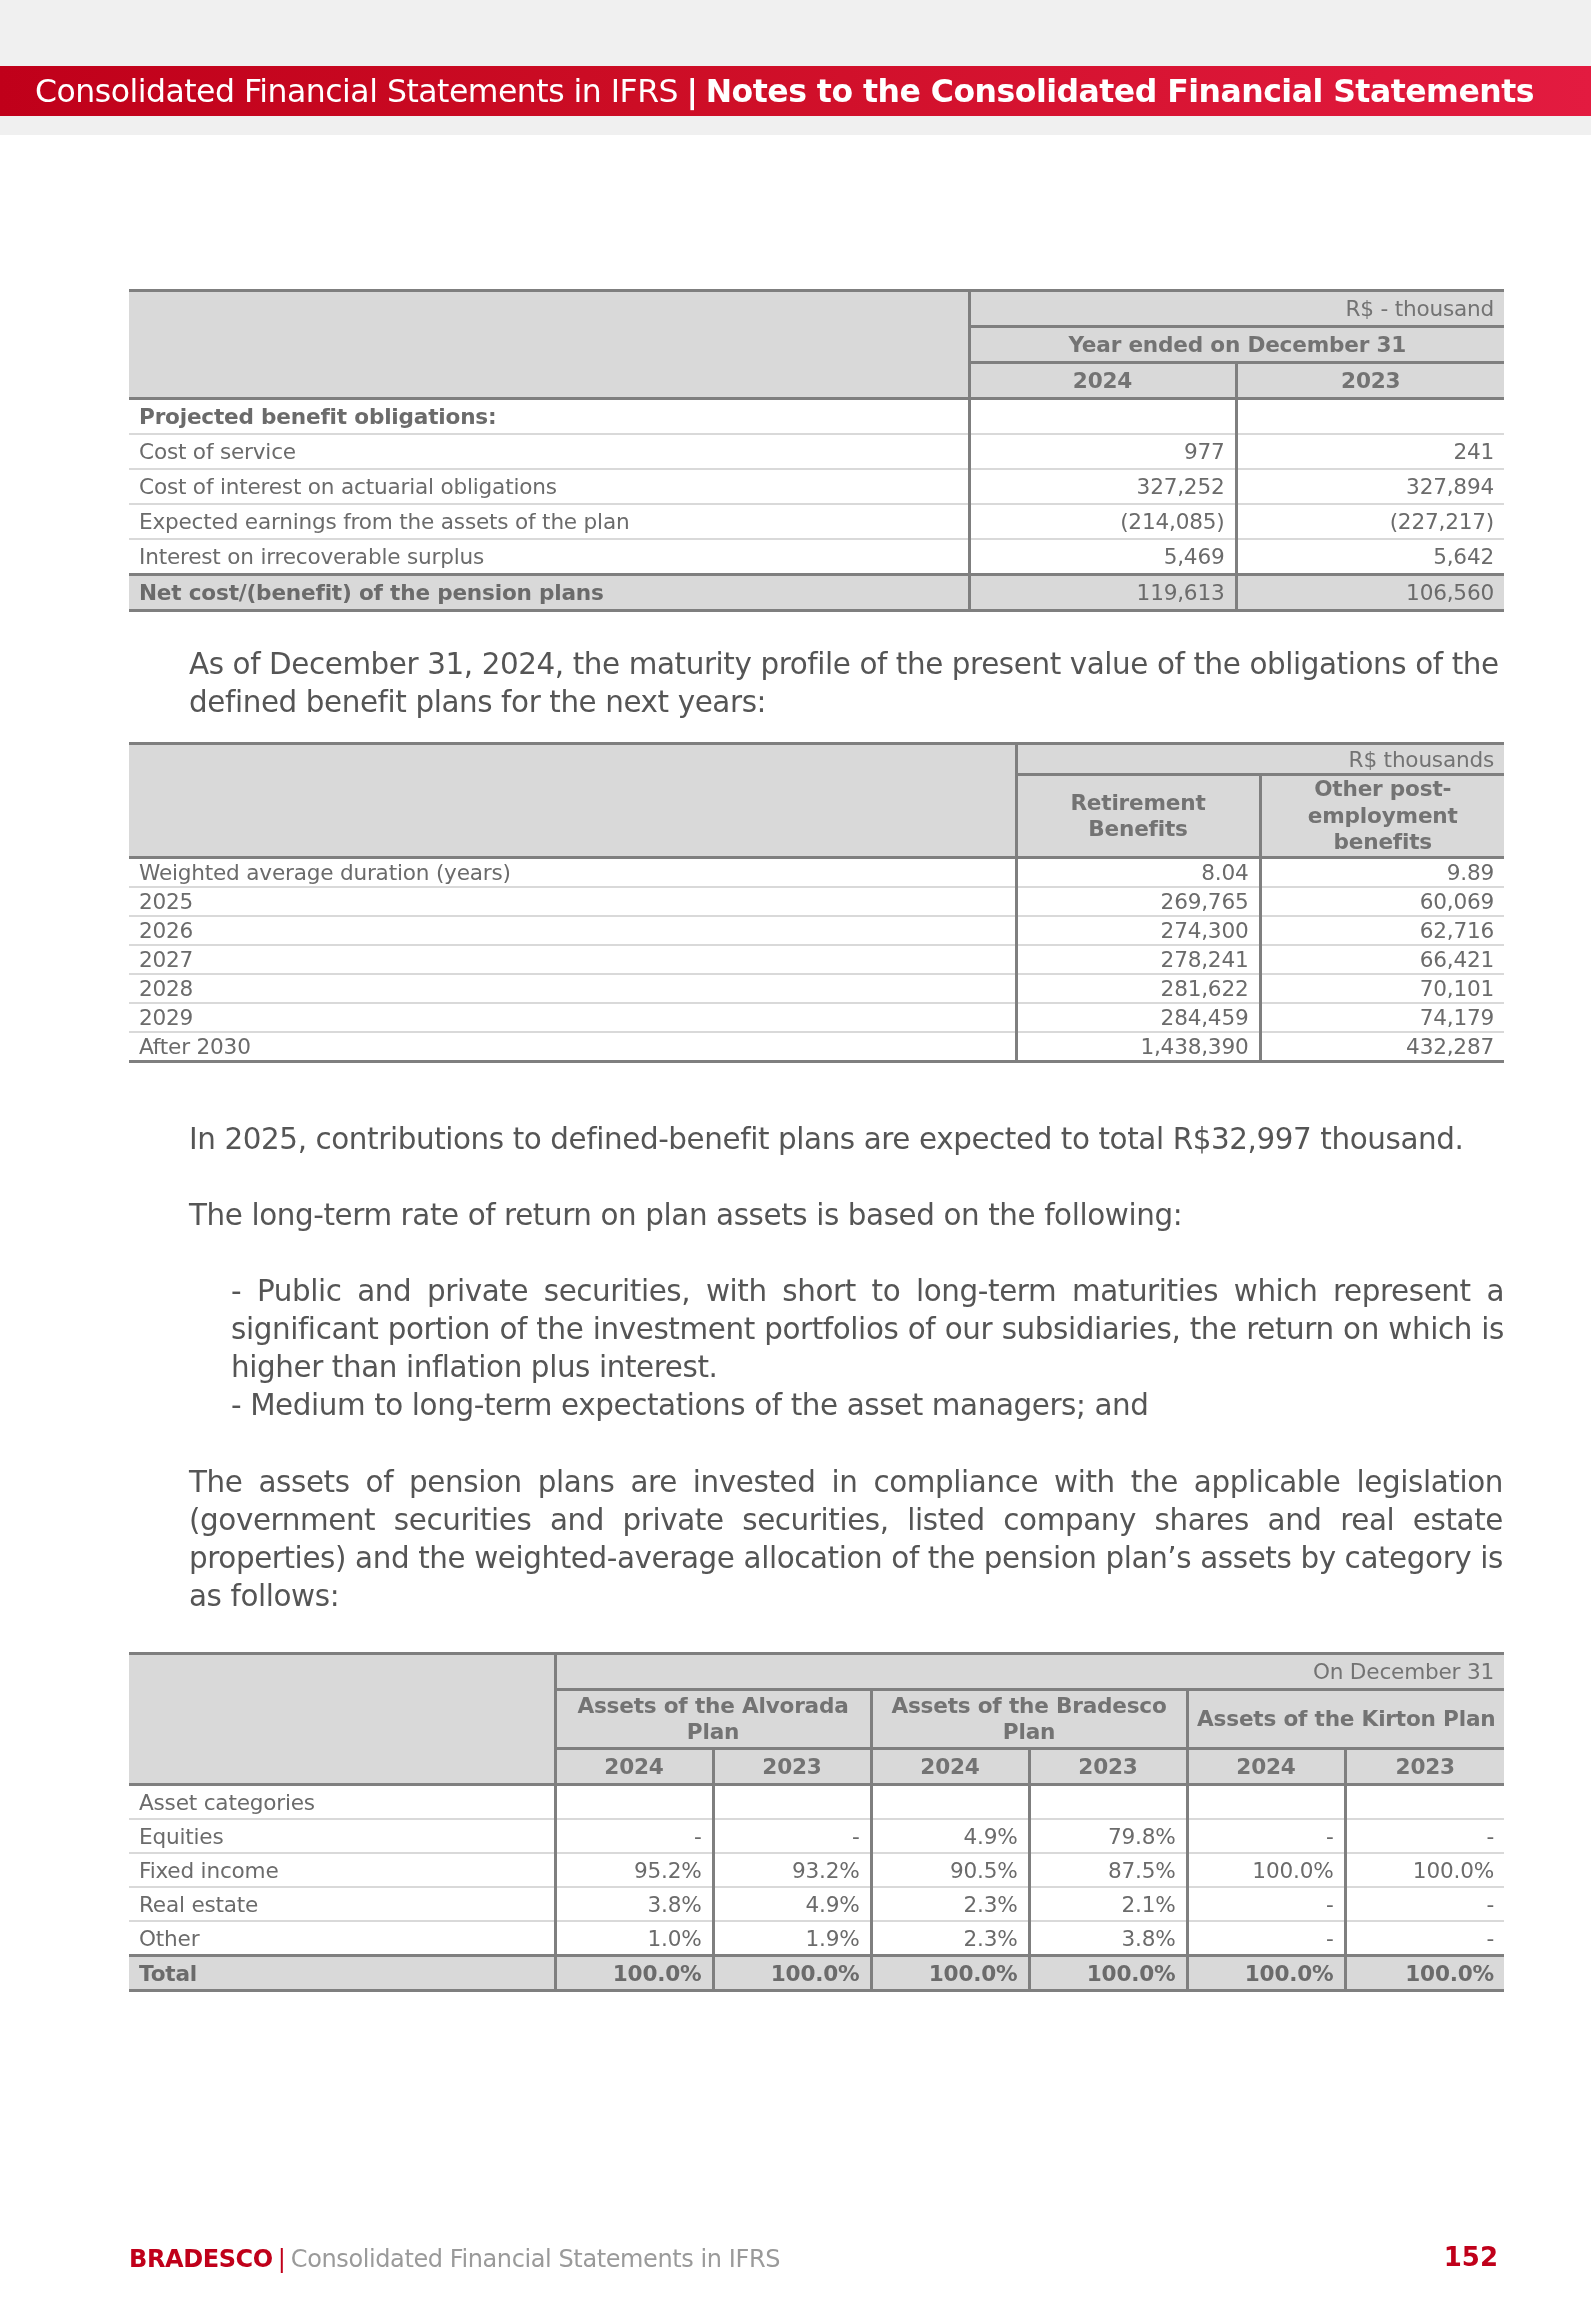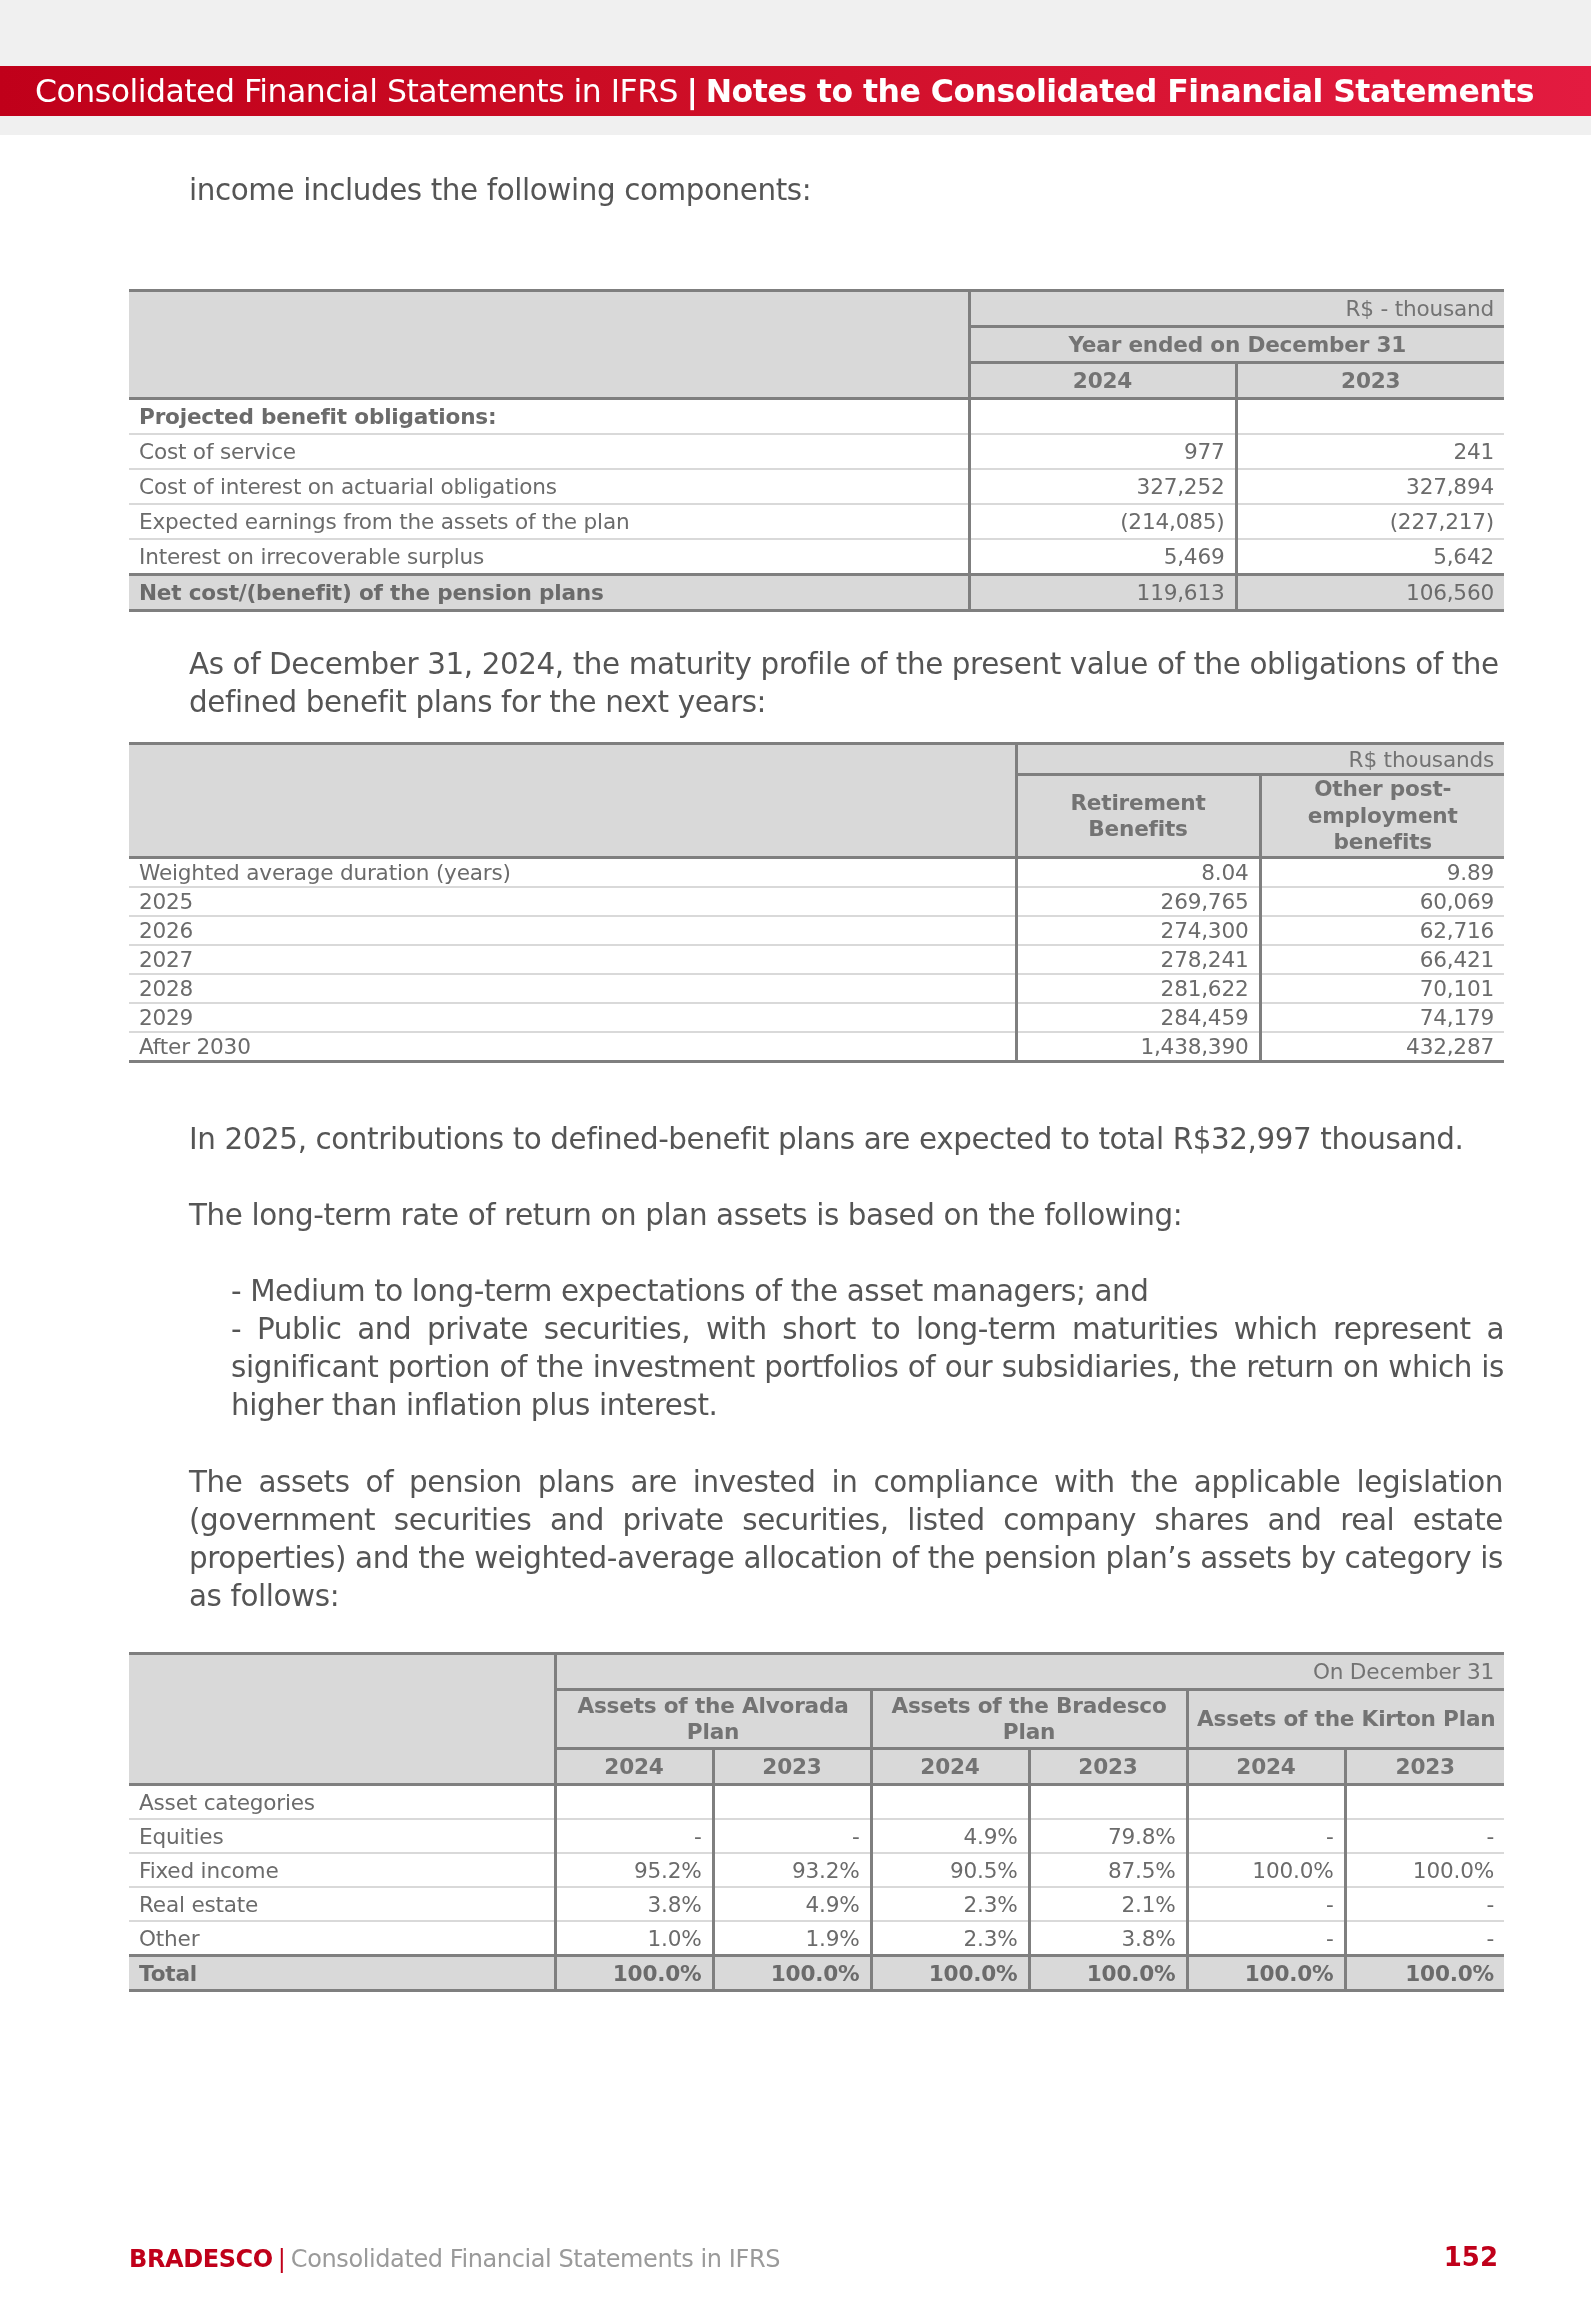--- a/index.html
+++ b/index.html
@@ -65,21 +65,20 @@
 <body>
 
 <div class="top-band"></div>
 <div class="header-bar">
   <span>Consolidated Financial Statements in IFRS</span>
   <span class="h-sep">|</span>
   <span class="h-bold">Notes to the Consolidated Financial Statements</span>
 </div>
 
 <div class="para" style="top:171px;">
-  <span class="line">income includes the following components:</span>
 </div>
 
 <table class="fin" id="t1">
   <colgroup>
       <col class="c0">
       <col class="c1">
       <col>
     </colgroup>
   <thead>
     <tr>
@@ -184,22 +183,22 @@
       <td class="lbl">After 2030</td>
       <td class="vl">1,438,390</td>
       <td class="vl">432,287</td>
     </tr>
   </tbody>
 </table>
 
 <div class="para" style="top:1120px;">In 2025, contributions to defined-benefit plans are expected to total R$32,997 thousand.</div>
 <div class="para" style="top:1196px;">The long-term rate of return on plan assets is based on the following:</div>
 <div class="para" style="top:1272px; left:231px; width:1273px; text-align:justify;">
+  <span class="line">- Public and private securities, with short to long-term maturities which represent a significant portion of the investment portfolios of our subsidiaries, the return on which is higher than inflation plus interest.</span>
   <span class="line">- Medium to long-term expectations of the asset managers; and</span>
-  <span class="line">- Public and private securities, with short to long-term maturities which represent a significant portion of the investment portfolios of our subsidiaries, the return on which is higher than inflation plus interest.</span>
 </div>
 <div class="para" style="top:1463px;">The assets of pension plans are invested in compliance with the applicable legislation (government securities and private securities, listed company shares and real estate properties) and the weighted-average allocation of the pension plan’s assets by category is as follows:</div>
 
 <table class="fin" id="t3">
   <colgroup>
       <col class="c0">
       <col class="cn">
       <col class="cn">
       <col class="cn">
       <col class="cn">

